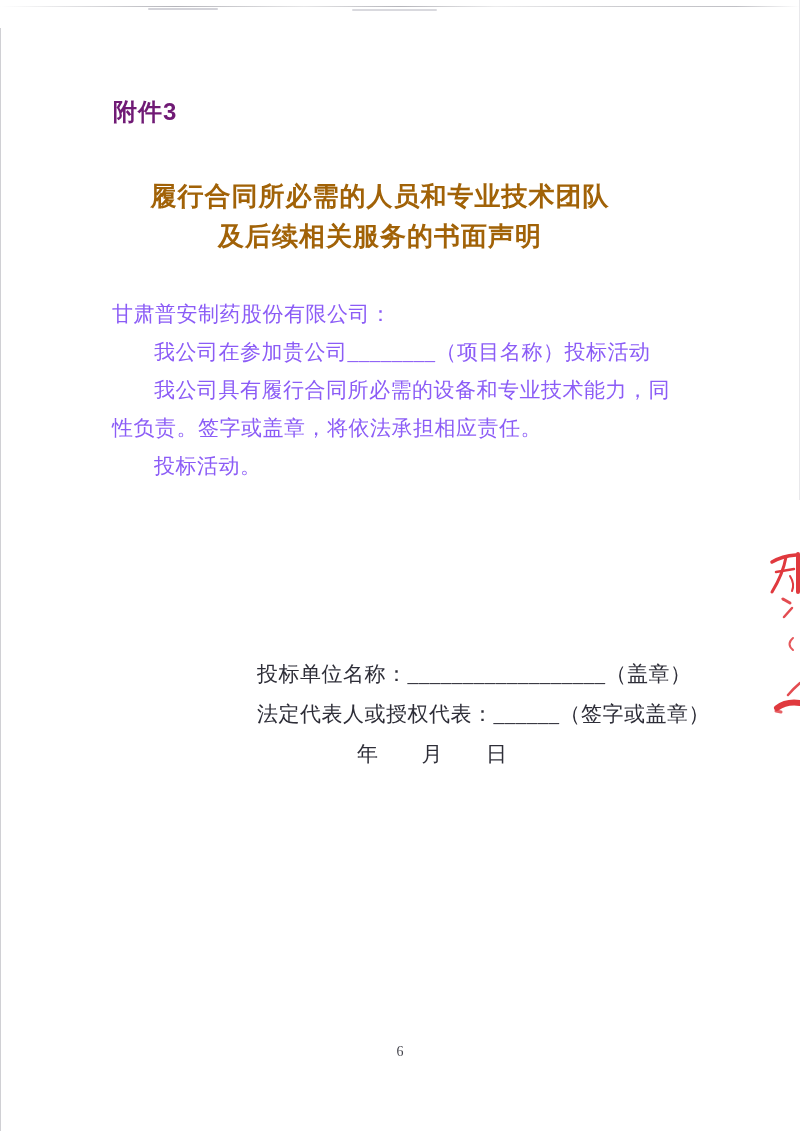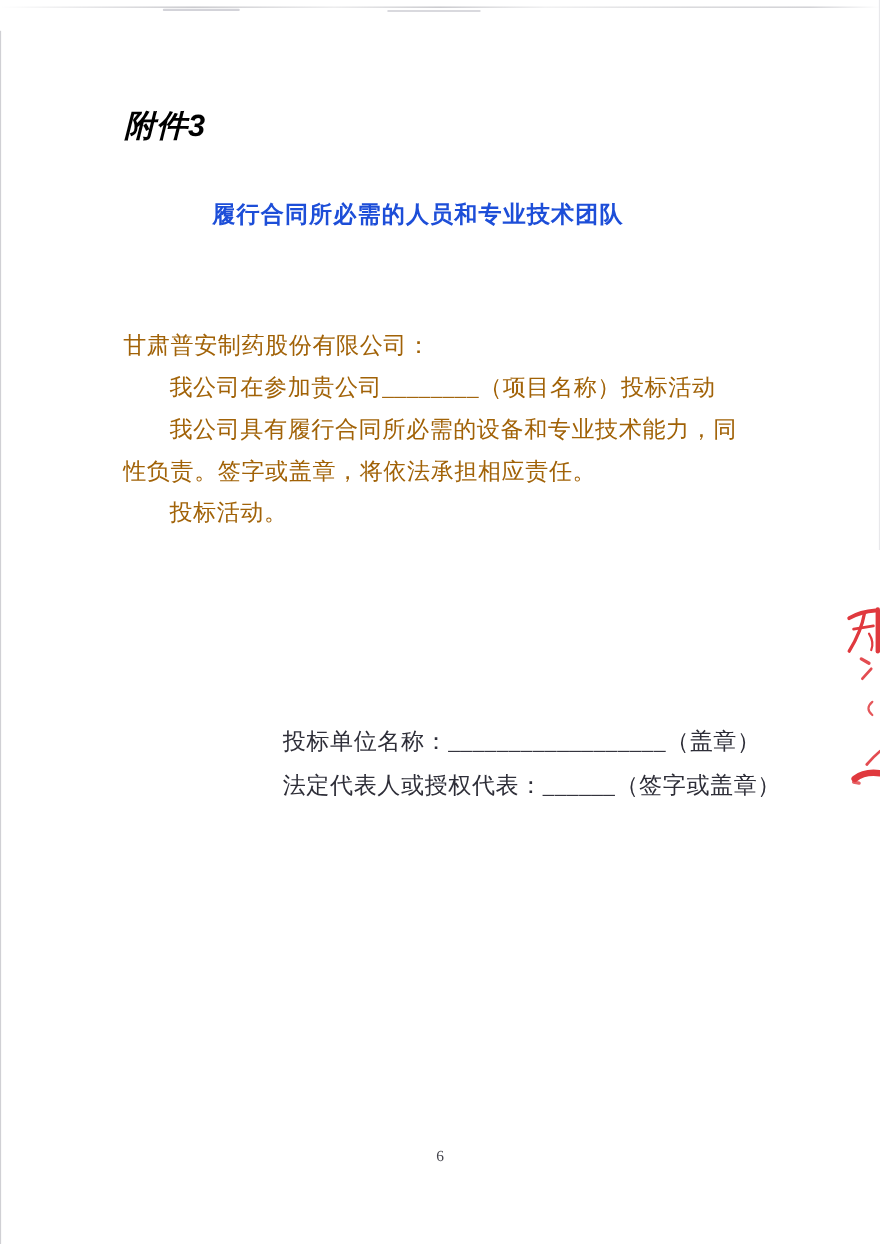--- a/index.html
+++ b/index.html
@@ -53,46 +53,45 @@
     position: absolute; right: 0; top: 0;
     width: 1px; height: 500px;
     background: rgba(190,190,198,0.35);
   }
 
   .attachment {
     position: absolute;
     left: 113px; top: 96px;
     font-family: "Liberation Sans", sans-serif;
     font-weight: bold;
-    font-size: 28px;
-    color: #000000;
+    font-size: 24px;
+    color: #701a75;
     letter-spacing: 1px;
-    font-style: italic;
   }
 
   .title {
     position: absolute;
     left: 0; top: 176px;
     width: 760px;
     text-align: center;
     font-family: "Liberation Sans", sans-serif;
     font-weight: bold;
-    font-size: 21px;
+    font-size: 26px;
     line-height: 40px;
-    color: #1d4ed8;
+    color: #a16207;
     letter-spacing: 1px;
   }
 
   .doc-body {
     position: absolute;
     left: 112px; top: 295px;
     width: 590px;
     font-size: 21px;
     line-height: 38px;
-    color: #a16207;
+    color: #8b5cf6;
     letter-spacing: 0.5px;
   }
   .doc-body .line { white-space: nowrap; }
   .doc-body .indent { text-indent: 2em; }
 
   .signature {
     position: absolute;
     left: 257px; top: 642px;
     width: 440px;
     font-size: 21px;
@@ -133,33 +132,35 @@
   <div class="scan-top-line"></div>
   <div class="scan-top-smudge-1"></div>
   <div class="scan-top-smudge-2"></div>
   <div class="scan-left-edge"></div>
   <div class="scan-right-edge"></div>
 
   <div class="attachment">附件3</div>
 
   <div class="title">
     <div>履行合同所必需的人员和专业技术团队</div>
+    <div>及后续相关服务的书面声明</div>
   </div>
 
   <div class="doc-body">
     <div class="line">甘肃普安制药股份有限公司：</div>
     <div class="line indent">我公司在参加贵公司________（项目名称）投标活动</div>
     <div class="line indent">我公司具有履行合同所必需的设备和专业技术能力，同</div>
     <div class="line">性负责。签字或盖章，将依法承担相应责任。</div>
     <div class="line indent">投标活动。</div>
   </div>
 
   <div class="signature">
     <div class="sig-line">投标单位名称：__________________（盖章）</div>
     <div class="sig-line">法定代表人或授权代表：______（签字或盖章）</div>
+    <div class="sig-line date-line">年　　月　　日</div>
   </div>
 
   <svg class="stamp" viewBox="0 0 50 175">
 
     <path d="M48,12 L48,50" stroke-width="4"></path>
     <path d="M22,20 Q32,14 46,13" stroke-width="3.5"></path>
     <path d="M36,15 Q33,32 22,50" stroke-width="3"></path>
     <path d="M26,30 L44,27" stroke-width="2.5"></path>
     <path d="M40,34 Q45,42 42,49" stroke-width="2"></path>
     <path d="M33,57 L40,61" stroke-width="3" opacity="0.9"></path>

